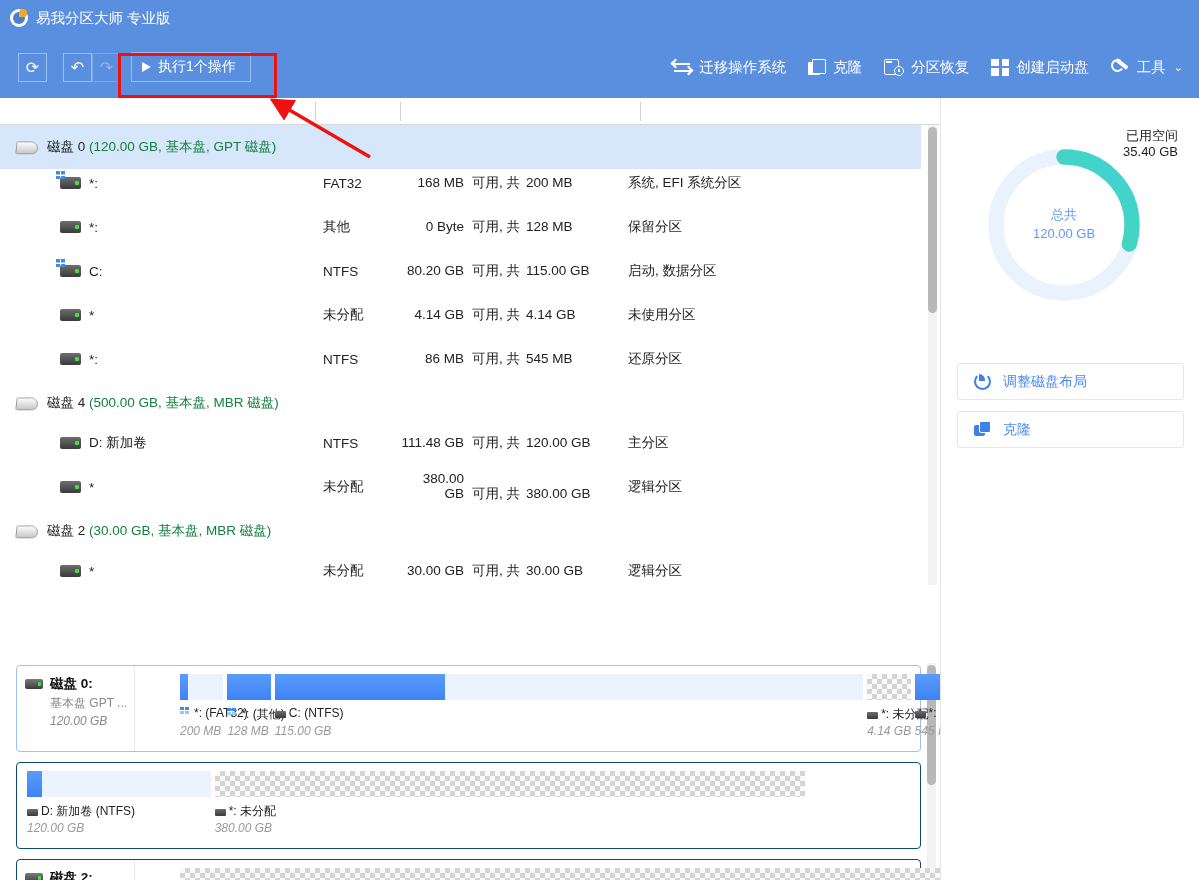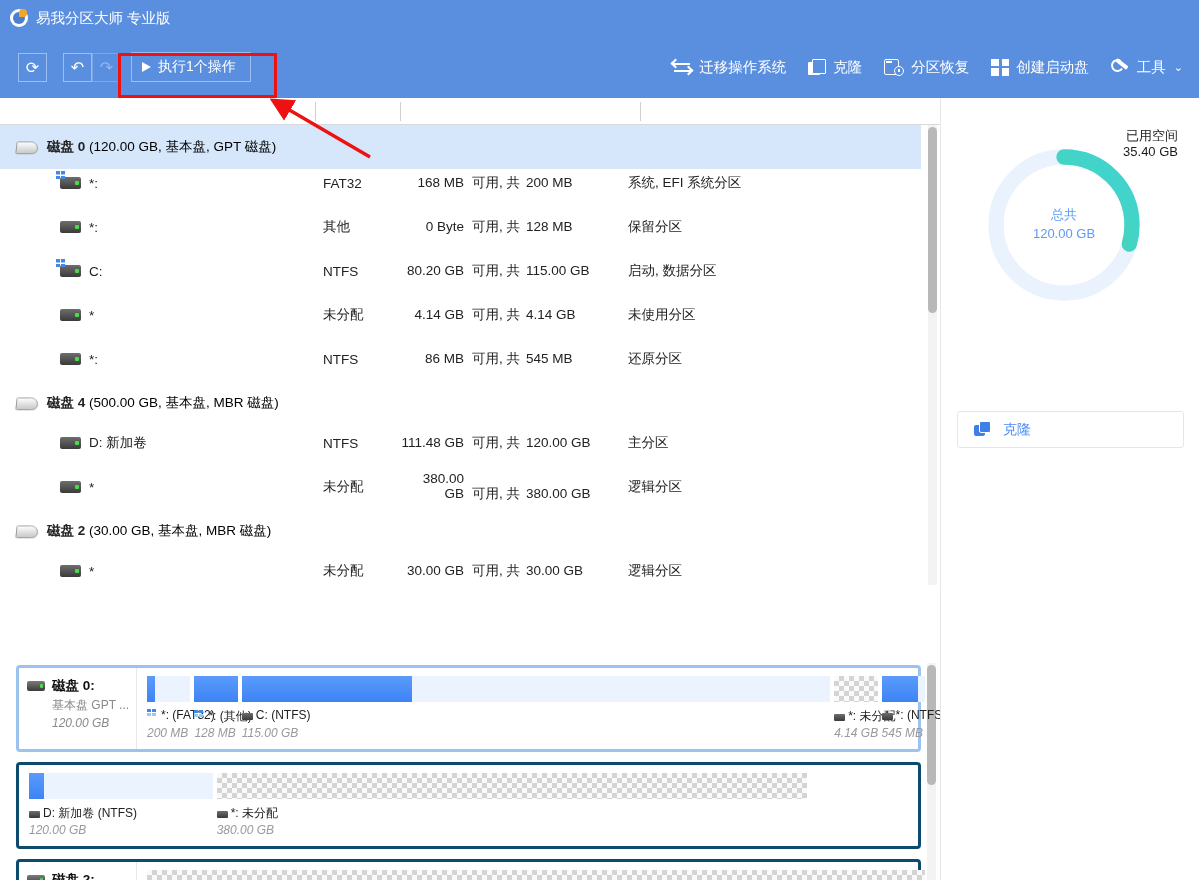--- a/index.html
+++ b/index.html
@@ -117,22 +117,22 @@
   .tbl-body { position:relative; height:460px; overflow:hidden; }
   .row { position:absolute; left:0; width:921px; height:44px; display:flex; align-items:center; font-size:13.5px; color:#222; }
   .row.disk { background:#ffffff; }
   .row.disk.sel { background:#d6e7fb; }
   .disk-ico {
     width:22px;height:13px;margin-left:16px;flex:none;position:relative;
     background:linear-gradient(#fefefe,#c9c9c9); border:1px solid #9a9a9a; border-radius:2px 8px 8px 2px;
     transform: perspective(20px) rotateX(12deg);
   }
   .disk-label { margin-left:9px; }
-  .disk-label b { font-weight:bold; }
-  .disk-label span { color:#000000; }
+  .disk-label b { font-weight:normal; }
+  .disk-label span { color:#15803d; }
 
   .part-ico {
     width:21px;height:12px;margin-left:60px;flex:none;position:relative;
     background:linear-gradient(#6e6e6e,#3a3a3a); border-radius:2px;
   }
   .part-ico::after { content:""; position:absolute; right:2px; top:4px; width:4px;height:4px;background:#49dd49;border-radius:1px;}
   .part-ico.sys::before {
     content:""; position:absolute; left:-4px; top:-6px; width:9px;height:8px;
     background:
       linear-gradient(#3f8ae8,#3f8ae8) 0 0/4px 3.5px no-repeat,
@@ -150,21 +150,21 @@
   .cap-tot  { display:inline-block; width:66px; }
 
   
   .sb-track { position:absolute; width:9px; background:#f3f3f3; right:3px; }
   .sb-thumb { position:absolute; width:9px; background:#b8b8b8; border-radius:5px; right:3px; }
 
   
   .diskmap { position:absolute; left:0; top:565px; width:940px; height:280px; overflow:hidden; background:#fff;}
   .dcard {
     position:absolute; left:16px; width:905px; height:87px;
-    border:3px solid #0c4a6e; border-radius:4px; background:#fff; display:flex;
+    border:1px solid #0c4a6e; border-radius:4px; background:#fff; display:flex;gap:35px;
   }
   .dcard.sel { border-color:#9cc2f0; }
   .dcard-left { width:118px; flex:none; border-right:1px solid #e8e8e8; padding:9px 0 0 8px; }
   .dl-top { display:flex; align-items:center; gap:7px; }
   .dl-ico { width:18px;height:10px;flex:none;background:linear-gradient(#7a7a7a,#3c3c3c);border-radius:2px;position:relative;}
   .dl-ico::after{content:"";position:absolute;right:2px;top:3px;width:3.5px;height:3.5px;background:#49dd49;border-radius:1px;}
   .dl-name { font-size:13.5px; font-weight:bold; color:#111; white-space:nowrap; }
   .dl-sub { font-size:12px; color:#8a8a8a; margin-left:25px; margin-top:2px; white-space:nowrap; }
   .dl-size { font-size:12px; color:#8a8a8a; margin-left:25px; margin-top:2px; font-style:italic; white-space:nowrap; }
   .dcard-right { position:relative; flex:1; padding:7px 0 0 0; }
@@ -457,20 +457,24 @@
       <div class="donut-center">
         <div>总共</div>
         <div>120.00 GB</div>
       </div>
       <div class="used-label">
         <div class="used-title">已用空间</div>
         <div class="used-val">35.40 GB</div>
       </div>
     </div>
 
+    <div class="side-btn" style="top:265px">
+      <span class="ico-adjust"></span>
+      <span>调整磁盘布局</span>
+    </div>
     <div class="side-btn" style="top:313px">
       <span class="ico-clone2"></span>
       <span>克隆</span>
     </div>
   </div>
 
   <div class="anno-rect"></div>
   <svg class="anno-arrow" width="130" height="80">
     <defs>
       <marker id="ah" markerWidth="7" markerHeight="7" refX="5.5" refY="3.5" orient="auto">

